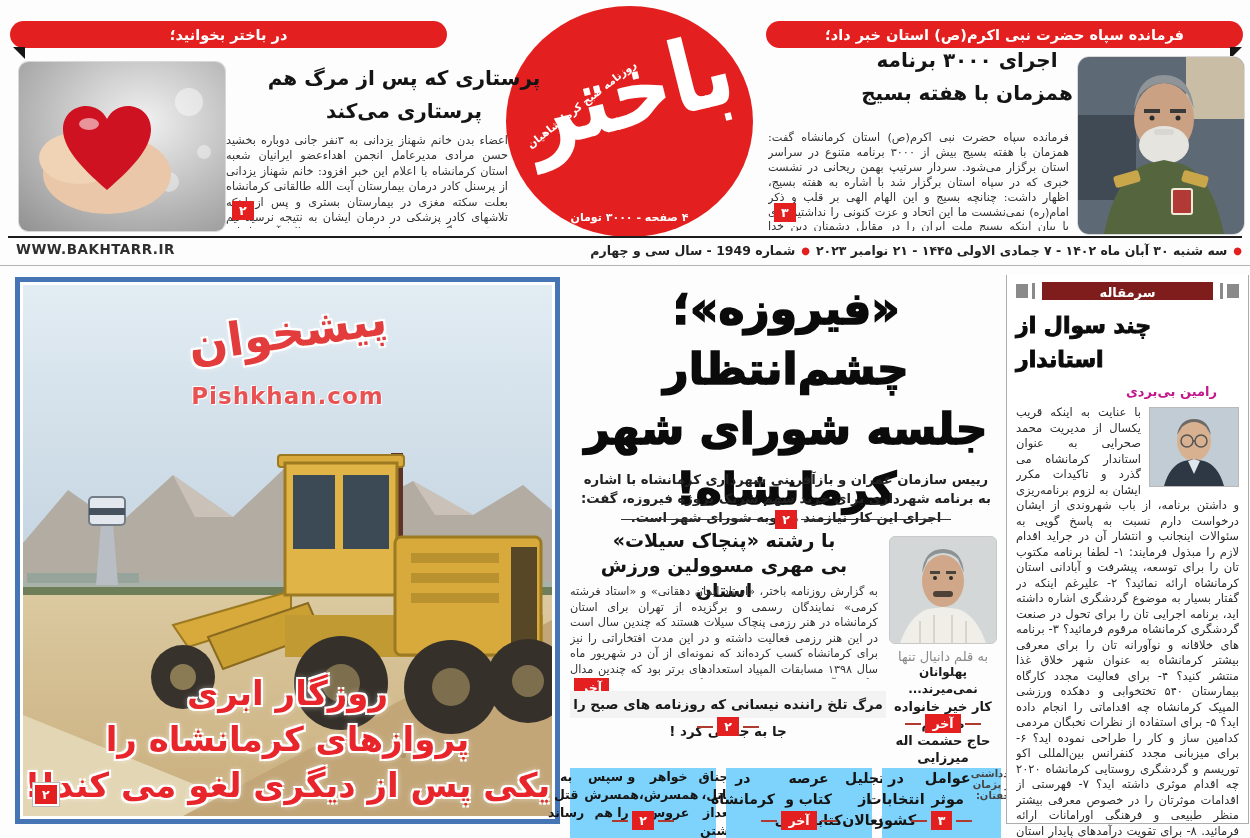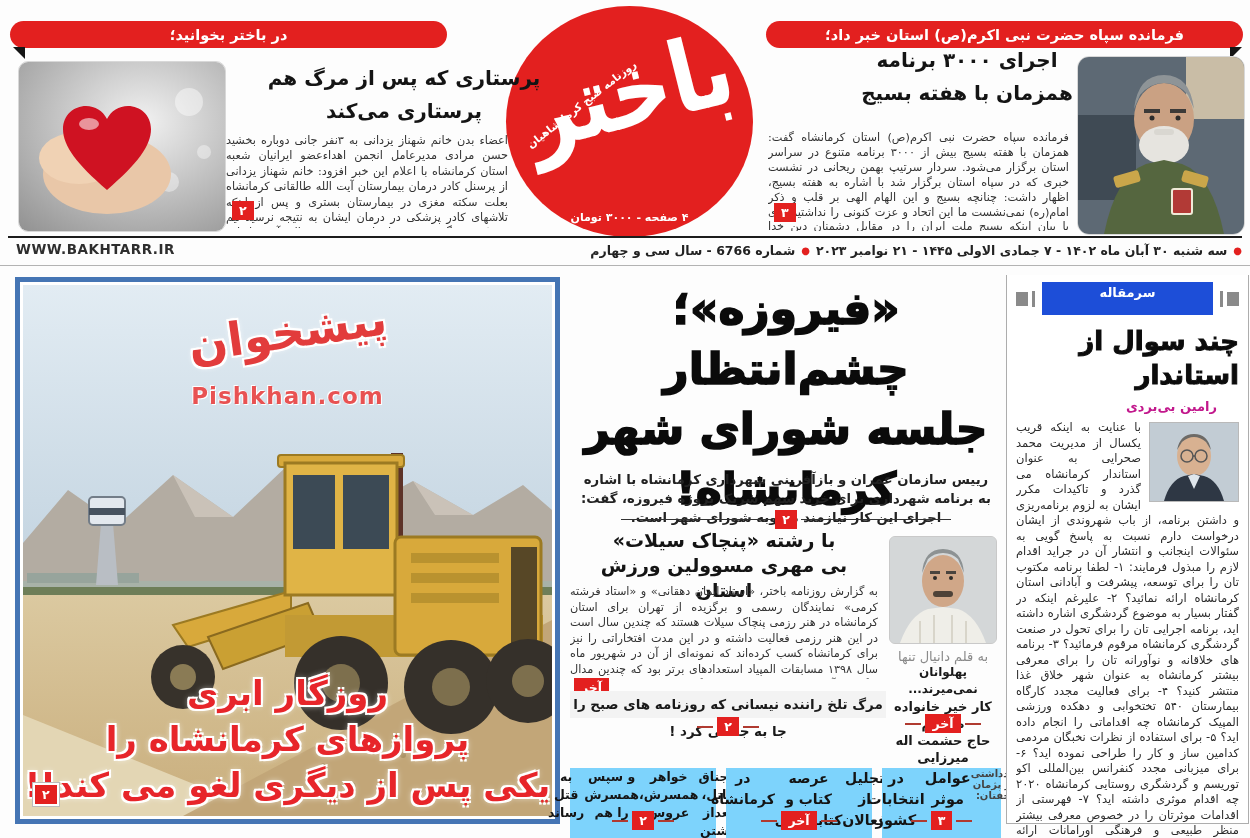--- a/index.html
+++ b/index.html
@@ -72,23 +72,23 @@
         display:flex;justify-content:center;}
   .gbox .kick{font-size:10px;font-weight:bold;color:#444;margin-bottom:2px;}
   .gbox .bl{font-weight:bold;color:#141414;}
   
   .editorial{position:absolute;left:1006px;top:275px;width:243px;height:549px;box-sizing:border-box;
              border-left:1.5px solid #adadad;border-right:1.5px solid #adadad;border-bottom:1.5px solid #adadad;
              padding:5px 9px 0 9px;background:#fff;}
   .ed-head{display:flex;align-items:center;gap:4px;margin-top:2px;}
   .sq{width:12px;height:14px;background:#8a8a8a;}
   .vb{width:3px;height:16px;background:#8a8a8a;}
-  .ed-label{flex:1;background:#1d4ed8;color:#fff;text-align:center;font-size:13px;font-weight:bold;
-            height:33px;line-height:21px;margin:0 3px;}
-  .ed-title{text-align:right;font-weight:bold;font-size:26px;line-height:34px;color:#0c0c0c;
+  .ed-label{flex:1;background:#7f1d1d;color:#fff;text-align:center;font-size:13px;font-weight:bold;
+            height:18px;line-height:21px;margin:0 3px;}
+  .ed-title{text-align:left;font-weight:bold;font-size:22px;line-height:34px;color:#0c0c0c;
             margin-top:9px;-webkit-text-stroke:1px #0c0c0c;}
   .ed-byline{text-align:right;padding-right:22px;color:#c2188c;font-weight:bold;font-size:13px;margin-top:7px;}
   .ed-body{margin-top:6px;font-size:11.5px;line-height:15.5px;text-align:justify;color:#2c2c2c;
            height:438px;overflow:hidden;}
   .ed-photo{float:right;width:88px;height:78px;margin:2px 0 4px 8px;border:1px solid #b9b9b9;overflow:hidden;background:#c2ccd4;}
 </style>
 </head>
 <body>
 
 <div id="page">
@@ -159,21 +159,21 @@
   </div>
   <div class="a-body" style="left:768px;top:131px;width:301px;height:100px;line-height:14.9px;">فرمانده سپاه حضرت نبی اکرم(ص) استان کرمانشاه گفت: همزمان با هفته بسیج بیش از ۳۰۰۰ برنامه متنوع در سراسر استان برگزار می‌شود. سردار سرتیپ بهمن ریحانی در نشست خبری که در سپاه استان برگزار شد با اشاره به هفته بسیج، اظهار داشت: چنانچه بسیج و این الهام الهی بر قلب و ذکر امام(ره) نمی‌نشست ما این اتحاد و عزت کنونی را نداشتیم. وی با بیان اینکه بسیج ملت ایران را در مقابل دشمنان دین خدا یکپارچه کرد عنوان کرد: امام(ره) بسیج را برای بیمه کردن کشور بنا نهاد که از چشم طمع دشمنان دور باشد.</div>
   <span class="badge abs" style="left:774px;top:203px;">۳</span>
 
   <div class="rule2" style="left:8px;top:236px;width:1234px;"></div>
   <div class="site-url">WWW.BAKHTARR.IR</div>
   <div class="dateline">
     <span class="dot">●</span>
     <span>سه شنبه  ۳۰ آبان ماه ۱۴۰۲ - ۷ جمادی الاولی ۱۴۴۵  -  ۲۱ نوامبر ۲۰۲۳</span>
     <span class="dot">●</span>
-    <span>شماره 6766 - سال سی و چهارم</span>
+    <span>شماره 1949 - سال سی و چهارم</span>
   </div>
   <div class="rule1" style="left:0;top:265px;width:1250px;"></div>
 
   <div class="photo-frame">
     <div class="photo-canvas">
       <svg width="100%" height="100%" viewBox="0 0 529 531" preserveAspectRatio="none">
         <defs>
           <linearGradient id="sky" x1="0" y1="0" x2="0" y2="1">
             <stop offset="0" stop-color="#e2ecf3"></stop>
               <stop offset="1" stop-color="#c6d6e2"></stop>

